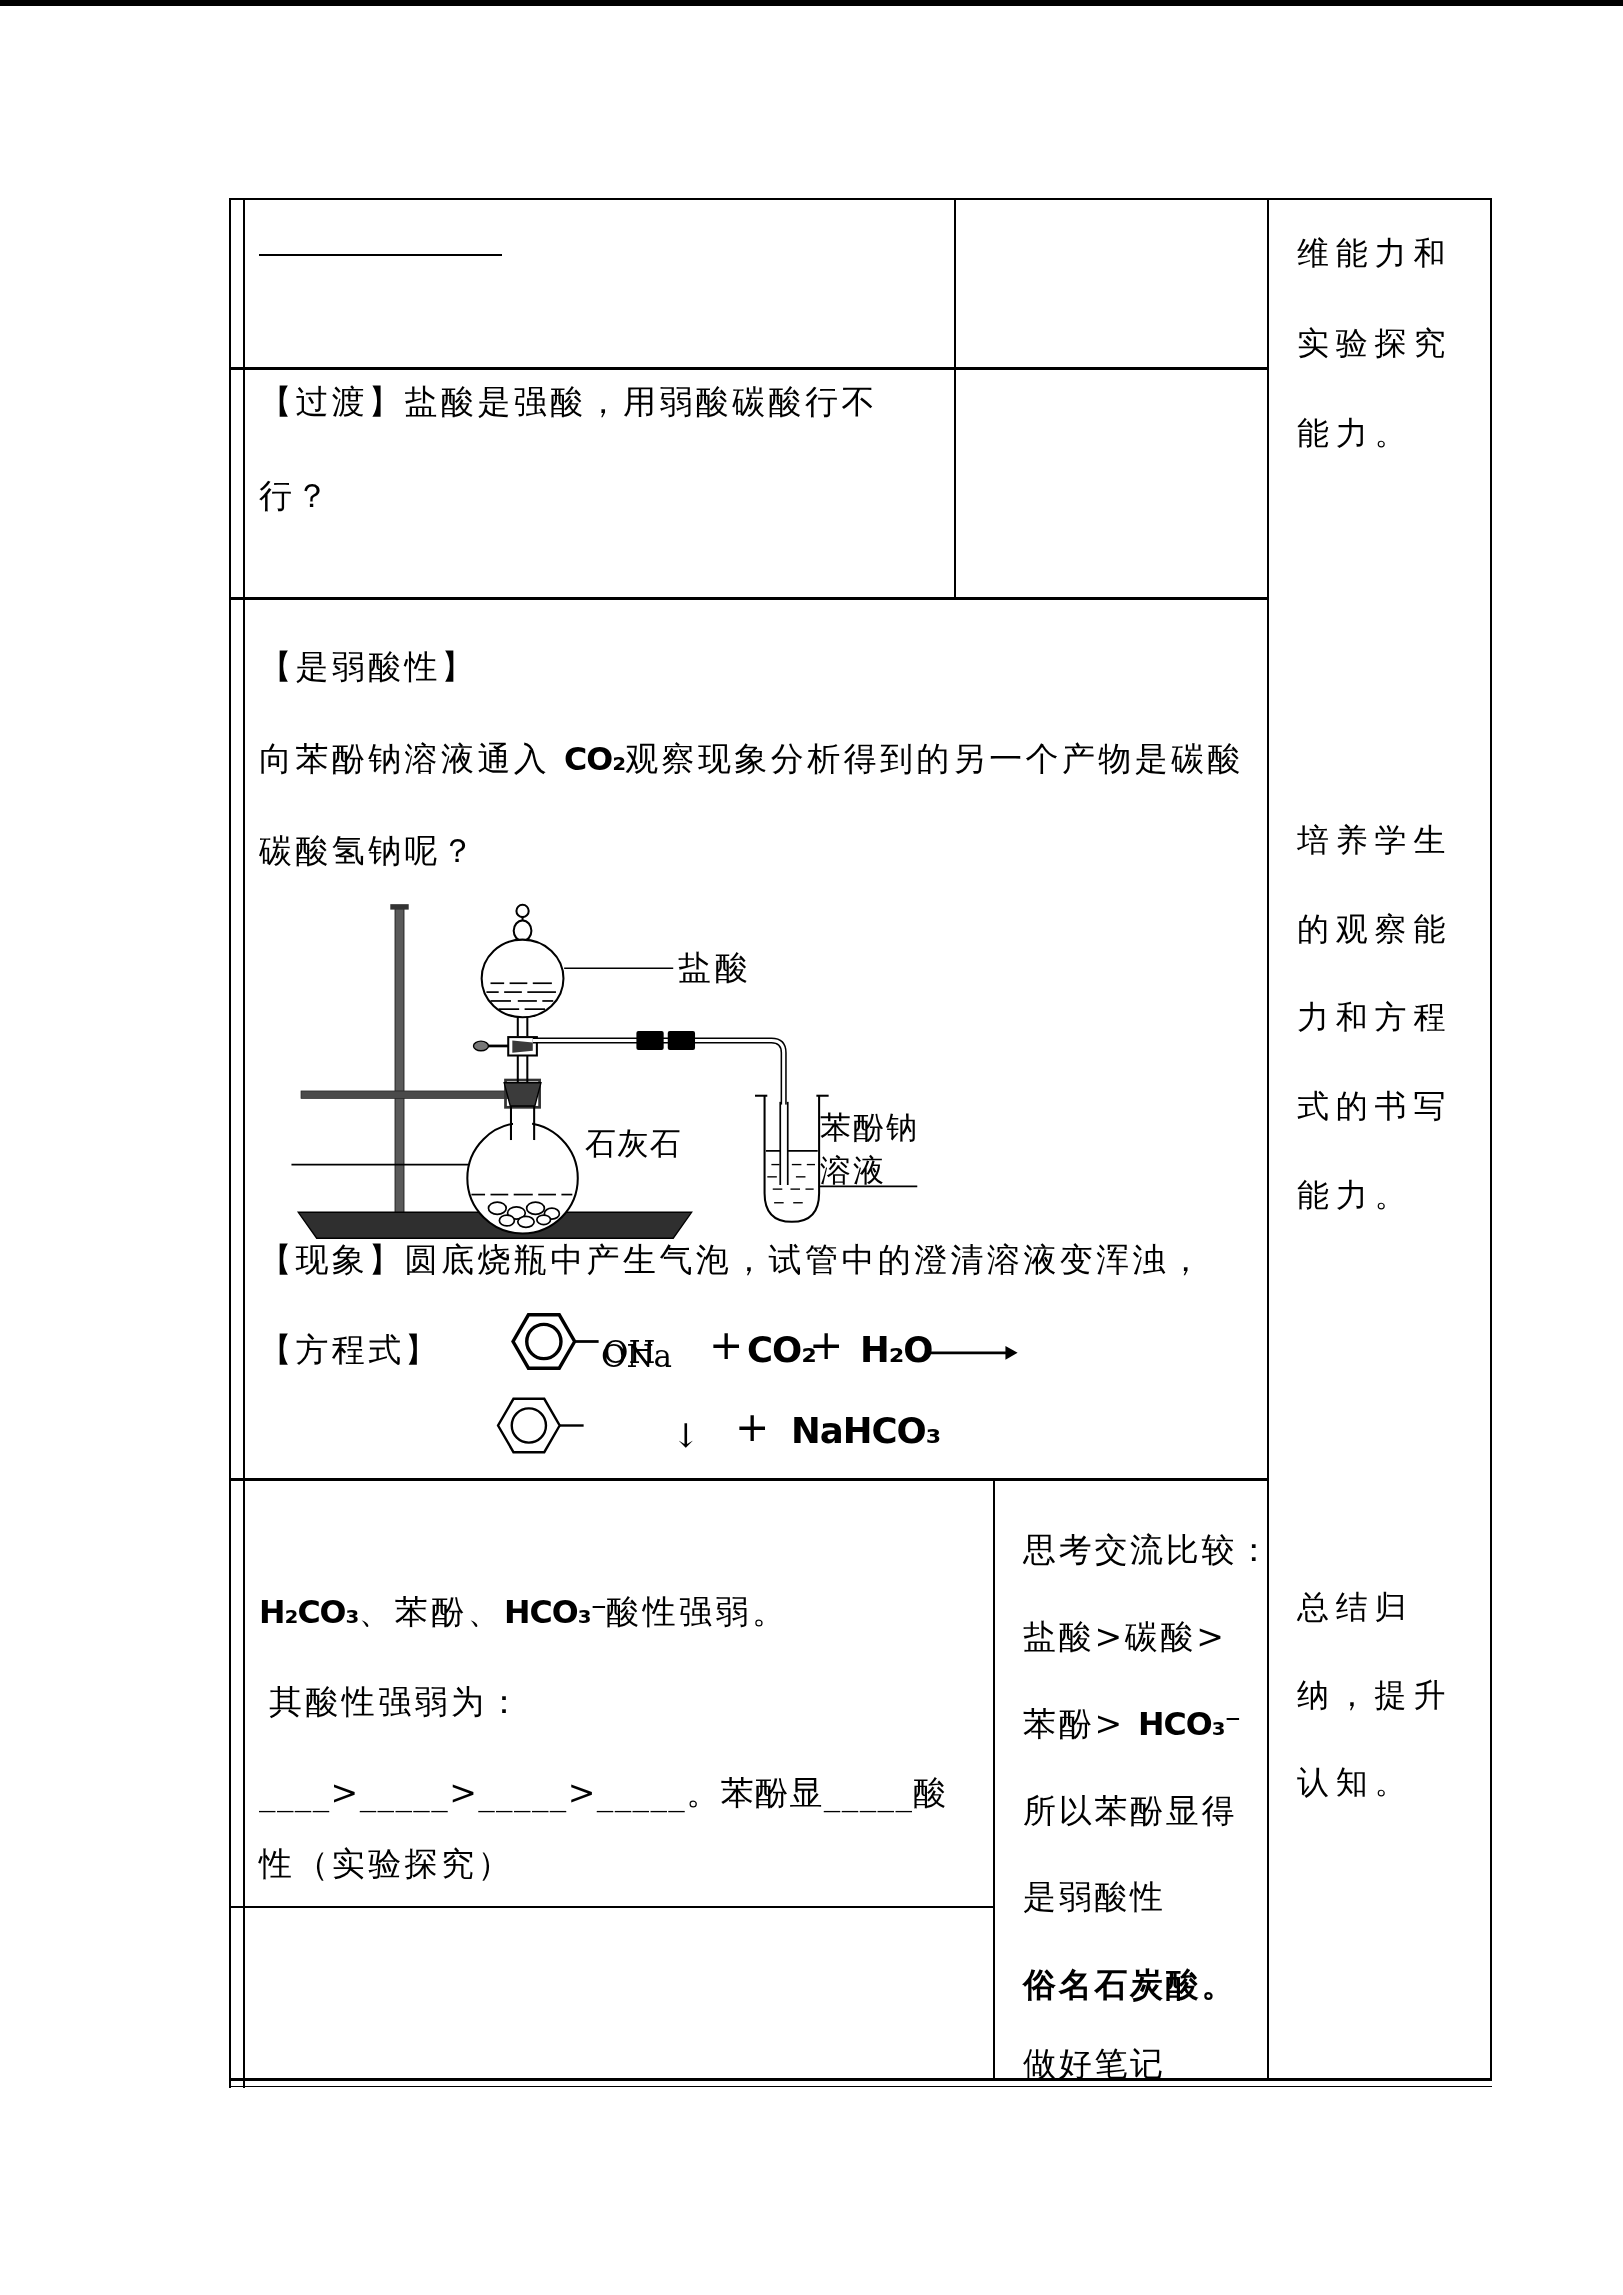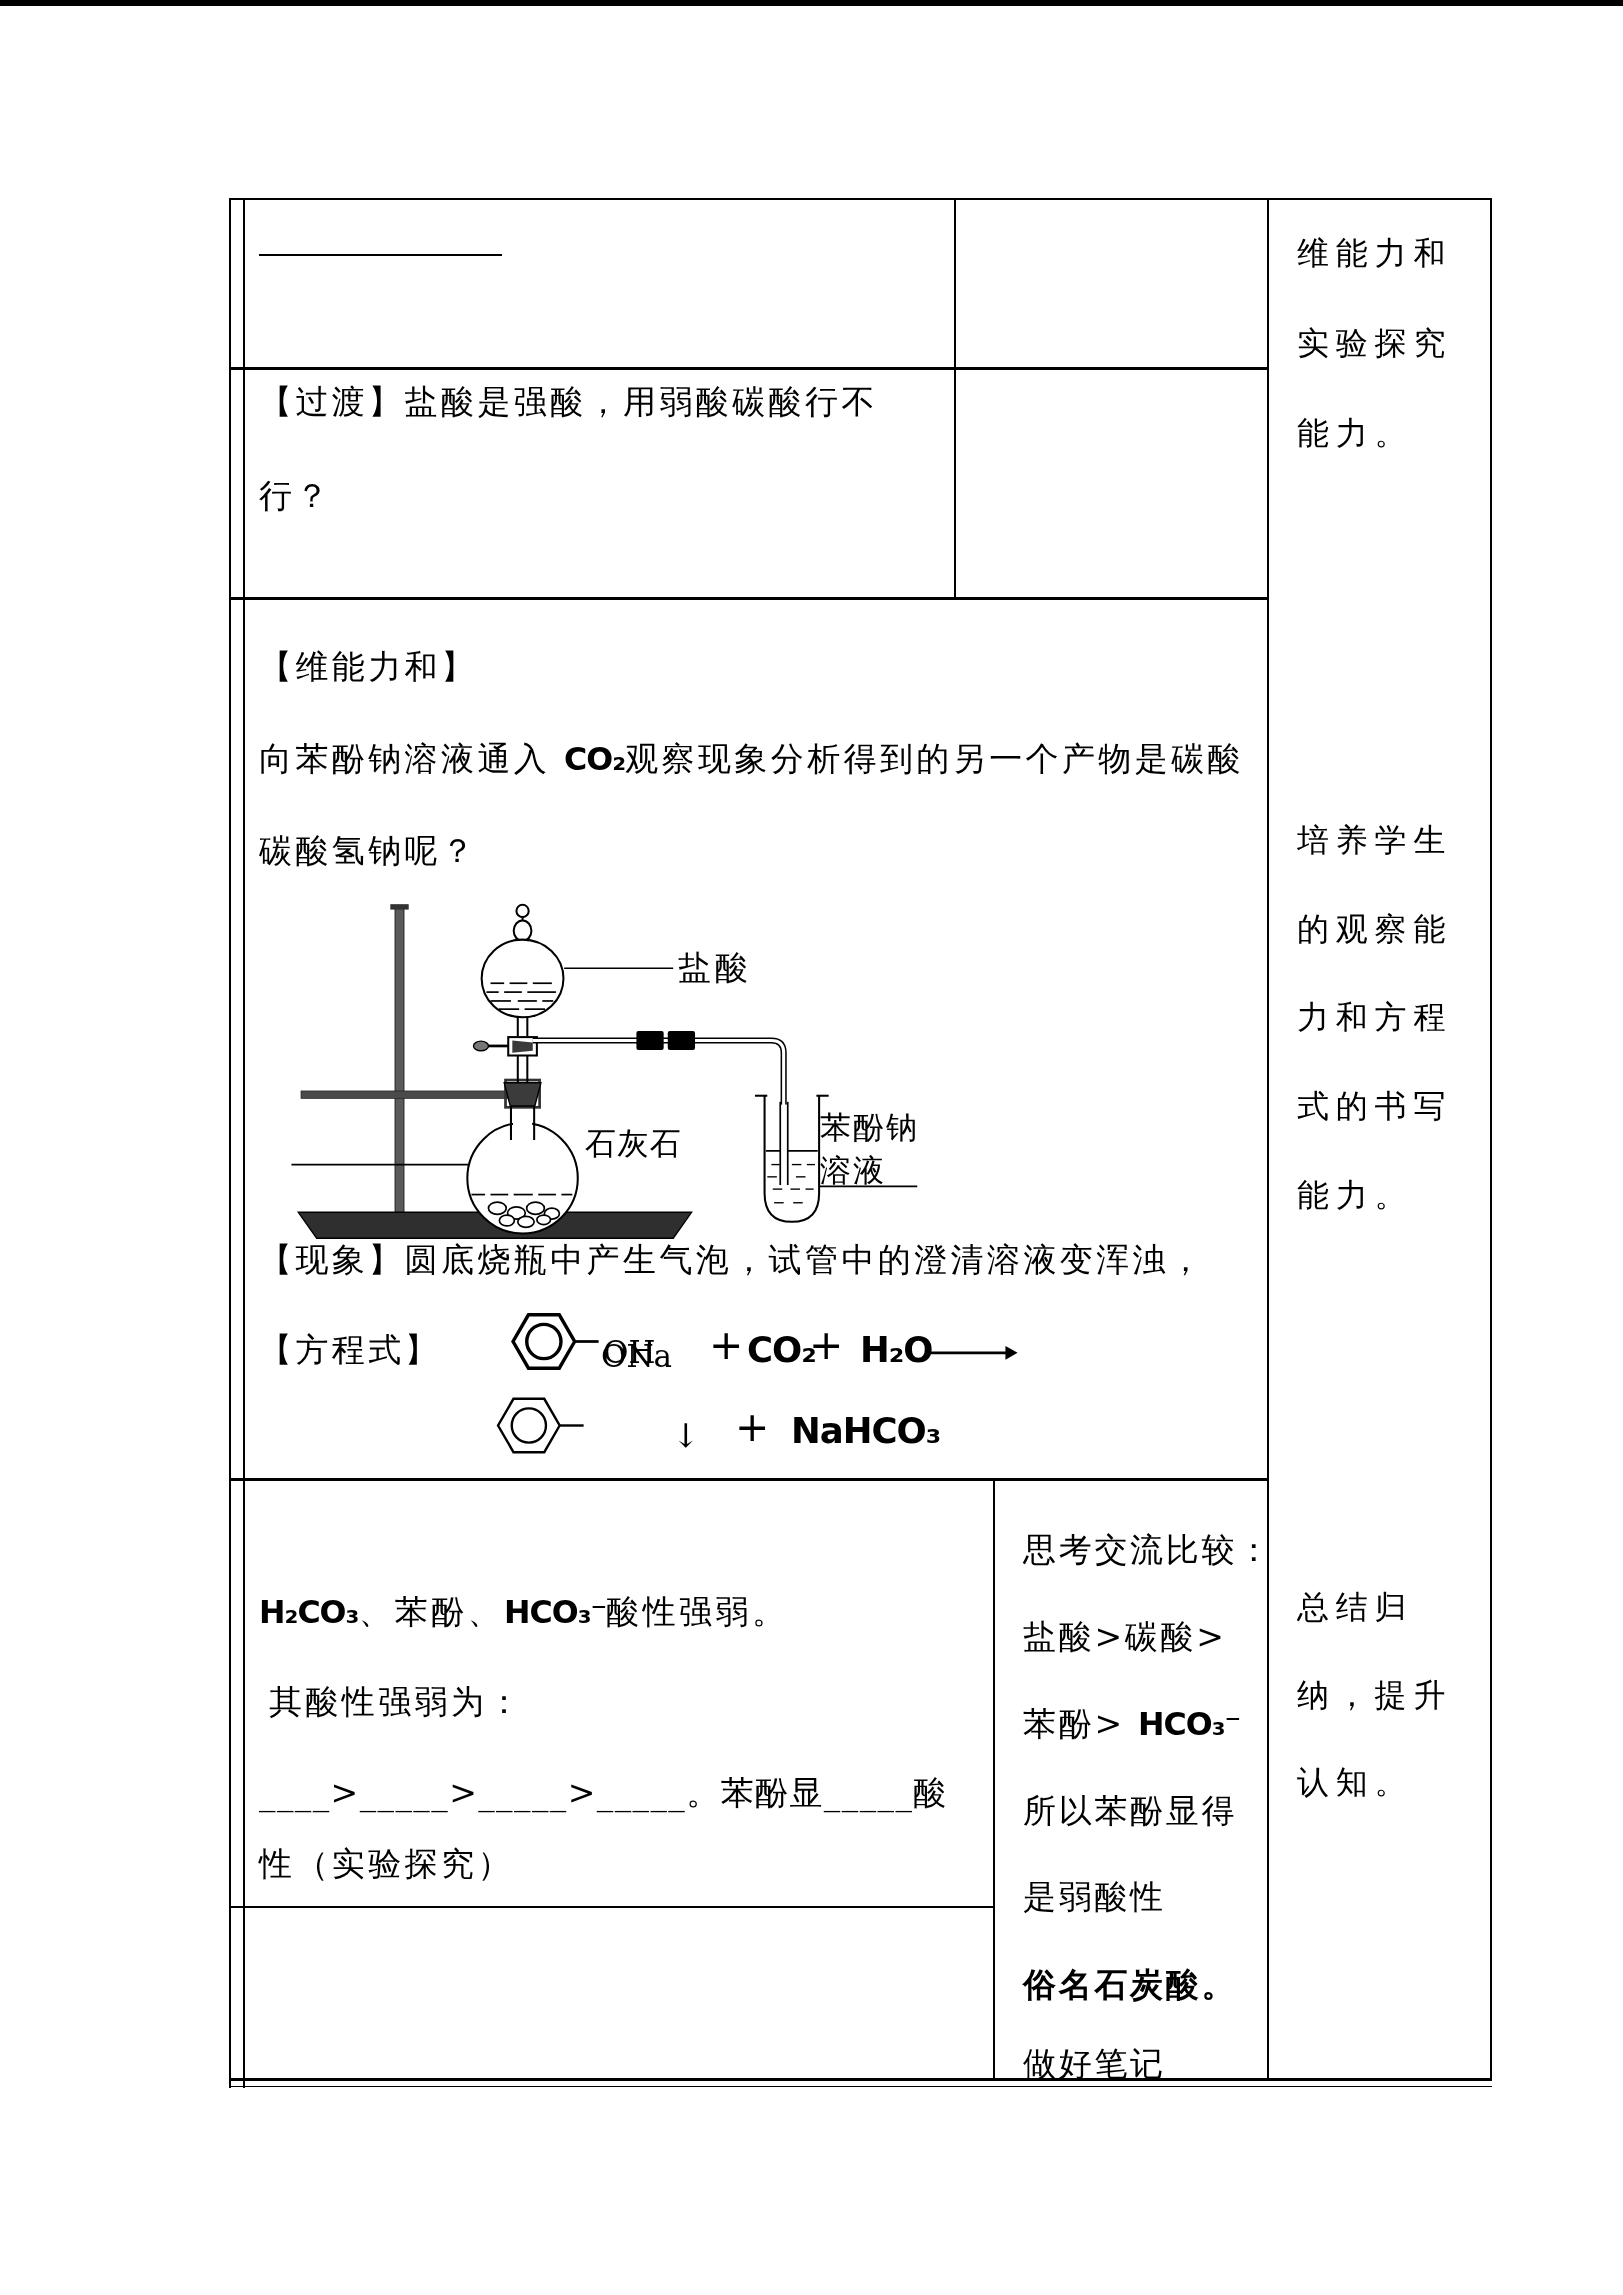--- a/index.html
+++ b/index.html
@@ -37,21 +37,21 @@
   <div class="tl" style="left:229px;top:1478px;width:1040px;height:2.7px;"></div>
   <div class="tl" style="left:229px;top:1906px;width:766px;height:2px;"></div>
   <div class="tl" style="left:229px;top:2078px;width:1263px;height:2.7px;"></div>
   <div class="tl" style="left:229px;top:2086px;width:1263px;height:1.4px;"></div>
 
   <div class="tl" style="left:259px;top:254px;width:243px;height:2px;"></div>
 
   <div class="txt ls-left" style="left:259px;top:383px;font-size:33px;"><span class="seg-cn">【过渡】盐酸是强酸，用弱酸碳酸行不</span></div>
   <div class="txt ls-left" style="left:259px;top:477px;font-size:33px;"><span class="seg-cn">行？</span></div>
 
-  <div class="txt ls-left" style="left:259px;top:648px;font-size:33px;"><span class="seg-cn">【维能力和】</span></div>
+  <div class="txt ls-left" style="left:259px;top:648px;font-size:33px;"><span class="seg-cn">【是弱酸性】</span></div>
   <div class="txt ls-left clip" style="left:259px;top:740px;width:1006px;font-size:33px;"><span class="seg-cn">向苯酚钠溶液通入 </span><span class="seg-f">CO₂</span><span class="seg-cn">观察现象分析得到的另一个产物是碳酸</span></div>
   <div class="txt ls-left" style="left:259px;top:832px;font-size:33px;"><span class="seg-cn">碳酸氢钠呢？</span></div>
 
   <svg style="left:286px;top:900px;" width="634" height="341" viewBox="0 0 930 500">
 
     <rect x="160" y="10" width="13" height="452" fill="#5a5a5a" stroke="#222" stroke-width="1.5"></rect>
     <rect x="153" y="6" width="27" height="8" fill="#333"></rect>
     <polygon points="18,458 595,458 568,496 45,496" fill="#2f2f2f" stroke="#000" stroke-width="2"></polygon>
     <rect x="22" y="280" width="340" height="11" fill="#4a4a4a" stroke="#222" stroke-width="1"></rect>
     <rect x="322" y="264" width="50" height="40" fill="none" stroke="#333" stroke-width="4"></rect>

